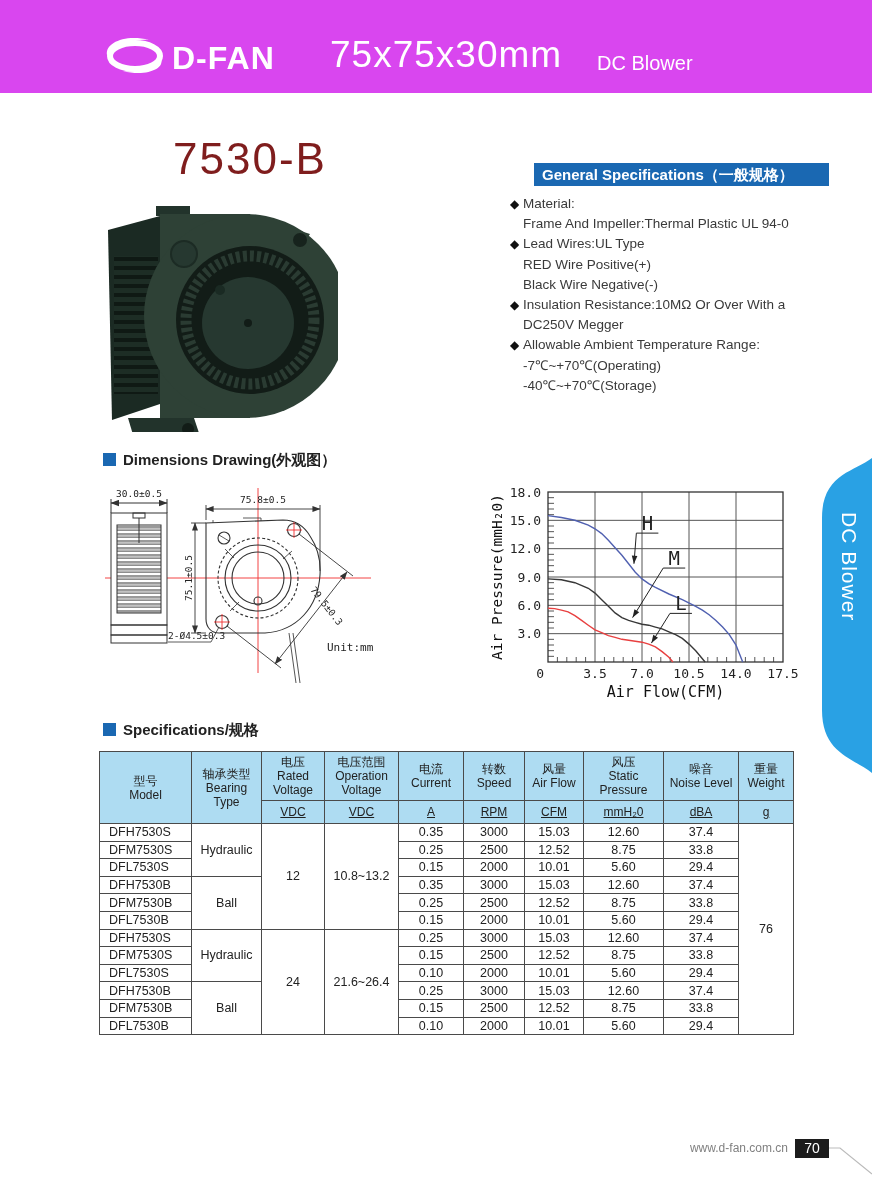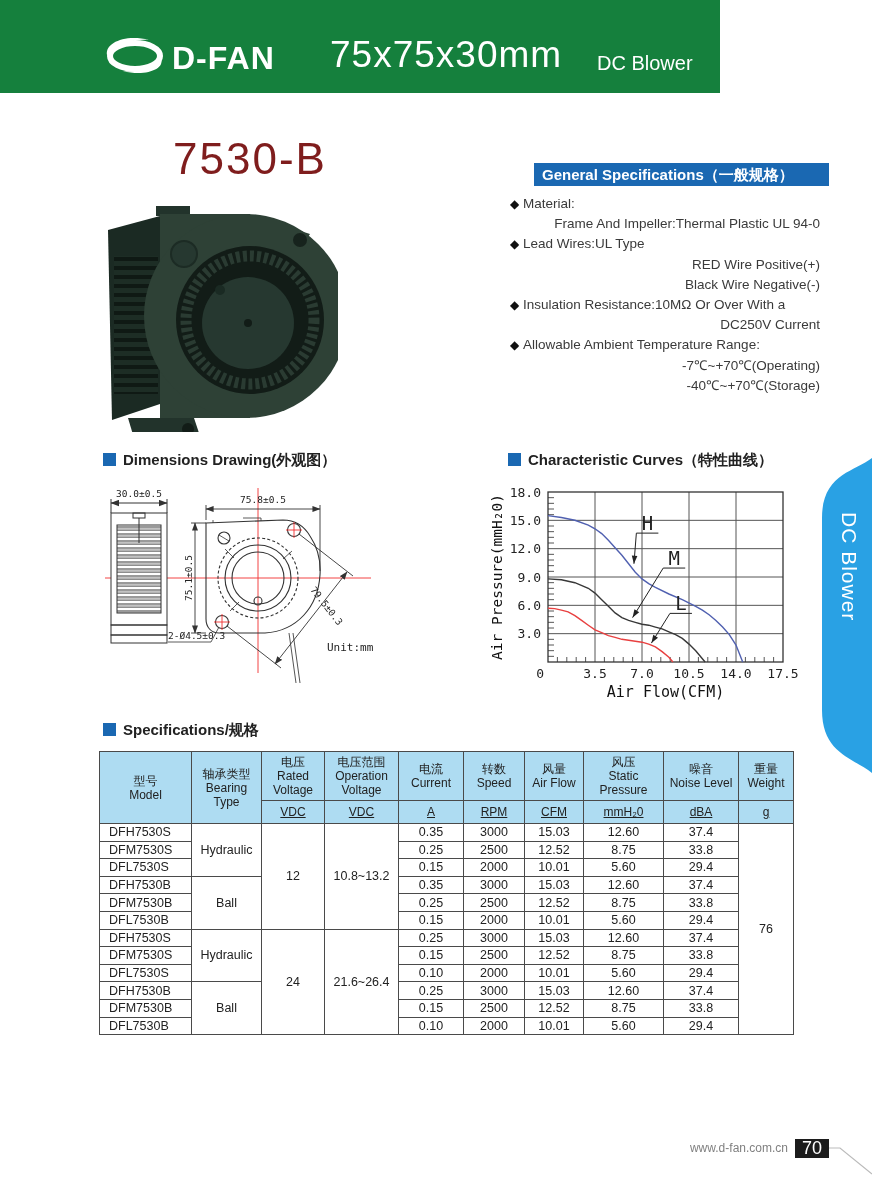--- a/index.html
+++ b/index.html
@@ -1,35 +1,35 @@
 <!DOCTYPE html>
 <html><head>
 <meta charset="utf-8">
 <style>
   * { margin:0; padding:0; box-sizing:border-box; }
   body { background:#e8e8e8; font-family:"Liberation Sans", sans-serif; }
   .page { position:relative; width:872px; height:1182px; background:#ffffff; margin:0 auto; overflow:hidden; }
 
   
-  .banner { position:absolute; left:0; top:0; width:720px; height:93px; background:#15803d; }
+  .banner { position:absolute; left:0; top:0; width:872px; height:93px; background:#d946ef; }
   .brand-name { position:absolute; left:172px; top:40px; color:#fff; font-size:32px; font-weight:bold; letter-spacing:1px; }
   .banner-size { position:absolute; left:330px; top:34px; color:#fff; font-size:37px; letter-spacing:1px; }
   .banner-product { position:absolute; left:597px; top:52px; color:#fff; font-size:20px; }
 
   
   .product-title { position:absolute; left:130px; top:134px; width:240px; text-align:center;
     font-size:44px; color:#7f1d1d; letter-spacing:2px; }
 
   
   .gs-header { position:absolute; left:510px; top:163px; width:295px; height:23px; background:#1a68b2;
     color:#fff; font-size:15px; font-weight:bold; line-height:23px; padding-left:8px;margin-left:24px; }
   .gs-list { position:absolute; left:510px; top:194px; width:310px; font-size:13.5px; color:#3a3a3a; }
   .gs-line { line-height:20.2px; white-space:nowrap; }
   .gs-line .diamond { display:inline-block; width:13px; color:#111; font-size:12px; }
-  .gs-line.cont { padding-left:13px;text-align:right; }
+  .gs-line.cont { padding-left:13px; }
 
   
   .sec-header { position:absolute; font-size:15px; color:#222; font-weight:bold; }
   .sec-header .sq { display:inline-block; width:13px; height:13px; background:#1a68b2; margin-right:7px;
     position:relative; top:1px; }
 
   
   .side-tab { position:absolute; right:0; top:458px; width:52px; height:315px; }
   .side-tab-label { position:absolute; right:11px; top:512px; color:#fff; font-size:21px; letter-spacing:1px;
     writing-mode:vertical-rl; }
@@ -40,21 +40,21 @@
   table.spec th, table.spec td { border:1px solid #4a4a4a; text-align:center; vertical-align:middle; }
   table.spec thead th { background:#aedcf2; font-weight:normal; font-size:12px; line-height:14px; padding:3px 1px; }
   table.spec thead tr.units th { height:23px; padding:1px;text-decoration:underline; }
   table.spec tbody td { height:17.6px; padding:0 2px; background:#fff; }
   table.spec tbody td.model { text-align:left; padding-left:9px; }
 
   
   .footer-site { position:absolute; left:640px; top:1141px; width:148px; text-align:right;
     font-size:12px; color:#808080; }
   .footer-page { position:absolute; left:795px; top:1139px; width:34px; height:19px; background:#1c1c1c;
-    color:#fff; font-size:18px; text-align:center; line-height:19px; }
+    color:#fff; font-size:14px; text-align:center; line-height:19px; }
   .footer-lines { position:absolute; left:829px; top:1139px; }
 
   svg text { font-family:"DejaVu Sans Mono", monospace; }
 </style>
 </head>
 <body>
 
 <div class="page">
 
   <div class="banner">
@@ -95,31 +95,28 @@
   </svg>
 
   <div class="gs-header">General Specifications（一般规格）</div>
   <div class="gs-list" id="gs-list">
       <div class="gs-line"><span class="diamond">◆</span>Material:</div>
       <div class="gs-line cont">Frame And Impeller:Thermal Plastic UL 94-0</div>
       <div class="gs-line"><span class="diamond">◆</span>Lead Wires:UL Type</div>
       <div class="gs-line cont">RED Wire Positive(+)</div>
       <div class="gs-line cont">Black Wire Negative(-)</div>
       <div class="gs-line"><span class="diamond">◆</span>Insulation Resistance:10MΩ Or Over With a</div>
-      <div class="gs-line cont">DC250V Current</div>
+      <div class="gs-line cont">DC250V Megger</div>
       <div class="gs-line"><span class="diamond">◆</span>Allowable Ambient Temperature Range:</div>
       <div class="gs-line cont">-7℃~+70℃(Operating)</div>
       <div class="gs-line cont">-40℃~+70℃(Storage)</div>
     </div>
 
   <div class="sec-header" style="left:103px;top:451px;">
     <span class="sq"></span><span>Dimensions Drawing(外观图）</span>
-  </div>
-  <div class="sec-header" style="left:508px;top:451px;">
-    <span class="sq"></span><span>Characteristic Curves（特性曲线）</span>
   </div>
   <div class="sec-header" style="left:103px;top:721px;">
     <span class="sq"></span><span>Specifications/规格</span>
   </div>
 
   <svg style="position:absolute;left:93px;top:483px;" width="290" height="205" viewBox="0 0 290 205">
     <defs>
       <marker id="da" viewBox="0 0 8 6" refX="7.5" refY="3" markerWidth="9" markerHeight="7" orient="auto-start-reverse">
         <path d="M0,0 L8,3 L0,6 Z" fill="#333"></path>
       </marker>

